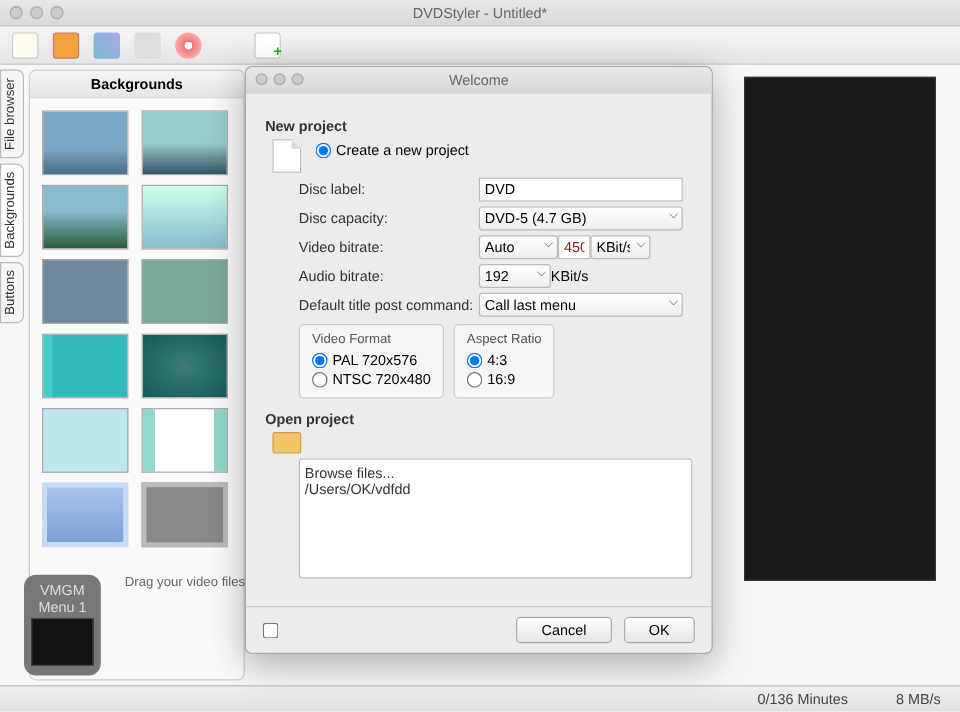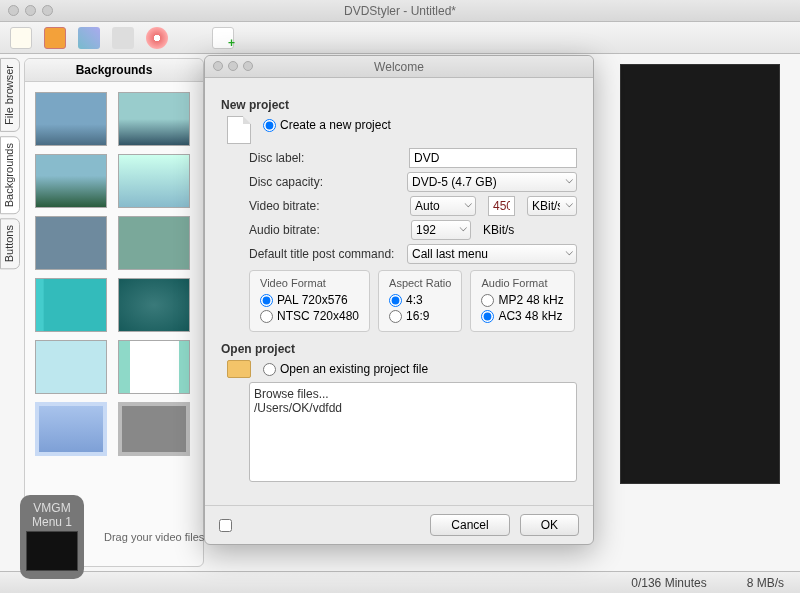--- a/index.html
+++ b/index.html
@@ -13,32 +13,32 @@
 .main { display:flex; height:calc(593px - 22px - 32px - 22px); background:#f6f6f6; }
 .sidetabs { width:20px; display:flex; flex-direction:column; gap:4px; padding-top:4px; }
 .sttab { writing-mode: vertical-rl; transform: rotate(180deg); background:#f6f6f6; border:1px solid #bbb; border-radius:6px 0 0 6px; padding:6px 2px; font-size:11px; text-align:center; color:#333; cursor:pointer; }
 .bgpanel { width:180px; border:1px solid #ccc; border-radius:6px; background:#fafafa; margin:4px; display:flex; flex-direction:column; }
 .bgtitle { text-align:center; font-weight:bold; padding:4px; background:linear-gradient(#f5f5f5,#e5e5e5); border-bottom:1px solid #ccc; border-radius:6px 6px 0 0; }
 .thumbs { display:grid; grid-template-columns:1fr 1fr; gap:8px; padding:10px; overflow:hidden; }
 .thumb { width:72px; height:54px; border:1px solid #aaa; }
 .preview { flex:1; background:#f6f6f6; position:relative; }
 .blackrect { position:absolute; right:20px; top:10px; width:160px; height:420px; background:#1a1a1a; border:1px solid #333; }
 .statusbar { height:22px; background:linear-gradient(#f0f0f0,#e0e0e0); border-top:1px solid #bbb; display:flex; align-items:center; justify-content:flex-end; padding:0 16px; gap:40px; color:#444; }
-.bottomstrip { position:absolute; left:20px; bottom:14px; display:flex; align-items:center; gap:20px; }
+.bottomstrip { position:absolute; left:20px; bottom:30px; display:flex; gap:20px; }
 .vmgm { width:64px; background:#777; border-radius:10px; padding:6px; text-align:center; color:#ddd; font-size:10px; }
 .vmgm .mthumb { width:52px; height:40px; background:#111; border:1px solid #444; margin:2px auto; }
 .drag { color:#666; font-size:11px; }
 
 
 .dialog { position:absolute; left:204px; top:55px; width:390px; height:490px; background:#ececec; border:1px solid #aaa; border-radius:6px; box-shadow:0 8px 30px rgba(0,0,0,0.3); display:flex; flex-direction:column; }
 .dlg-title { height:22px; background:linear-gradient(#e8e8e8,#d8d8d8); border-bottom:1px solid #bbb; display:flex; align-items:center; justify-content:center; color:#666; border-radius:6px 6px 0 0; position:relative; }
 .dlg-traffic { position:absolute; left:8px; top:5px; display:flex; gap:5px; }
 .dlg-body { padding:10px 16px; flex:1; overflow:hidden; }
 .sect { font-weight:bold; color:#333; margin:10px 0 4px; }
-.row { display:flex; align-items:center; margin:4px 0 4px 28px; gap:12px; }
+.row { display:flex; align-items:center; margin:4px 0 4px 28px; gap:0; }
 .row label { width:150px; color:#333; }
 input[type=text], select { height:20px; border:1px solid #bbb; background:#fff; padding:0 4px; font-size:12px; }
 select { appearance:none; background:linear-gradient(#fff,#eee); border-radius:3px; padding-right:16px; position:relative; }
 .sel-wrap { position:relative; display:inline-block; }
 .sel-wrap::after { content:"⌵"; position:absolute; right:4px; top:2px; font-size:10px; color:#555; pointer-events:none; }
 .radios { display:flex; gap:8px; margin:6px 0 6px 28px; }
 .rbox { border:1px solid #ccc; border-radius:4px; padding:6px 10px; background:#f6f6f6; }
 .rbox .rtitle { font-size:11px; color:#555; margin-bottom:4px; }
 .rline { display:flex; align-items:center; gap:4px; font-size:11px; margin:2px 0; }
 .listbox { border:1px solid #bbb; background:#fff; height:100px; margin-left:28px; margin-top:4px; padding:4px; font-size:11px; color:#333; overflow:auto; border-radius:3px; }
@@ -175,40 +175,25 @@
         <div class="rtitle">Aspect Ratio</div>
         <label class="rline">
             <input type="radio" name="ar" checked="" style=""> 
             <span>4:3</span>
           </label>
         <label class="rline">
             <input type="radio" name="ar" style=""> 
             <span>16:9</span>
           </label>
       </div>
-      <div class="rbox">
-        <div class="rtitle">Audio Format</div>
-        <label class="rline">
-            <input type="radio" name="af" style=""> 
-            <span>MP2 48 kHz</span>
-          </label>
-        <label class="rline">
-            <input type="radio" name="af" checked="" style=""> 
-            <span>AC3 48 kHz</span>
-          </label>
-      </div>
     </div>
 
     <div class="sect">Open project</div>
     <div class="heading-row">
       <span class="folder"></span>
-      <label class="rline">
-          <input type="radio" style=""> 
-          <span>Open an existing project file</span>
-        </label>
     </div>
     <div class="listbox">
       <div>Browse files...</div>
       <div>/Users/OK/vdfdd</div>
     </div>
   </div>
   <div class="dlg-foot">
     <label class="rline">
         <input type="checkbox" style=""> 
       </label>

